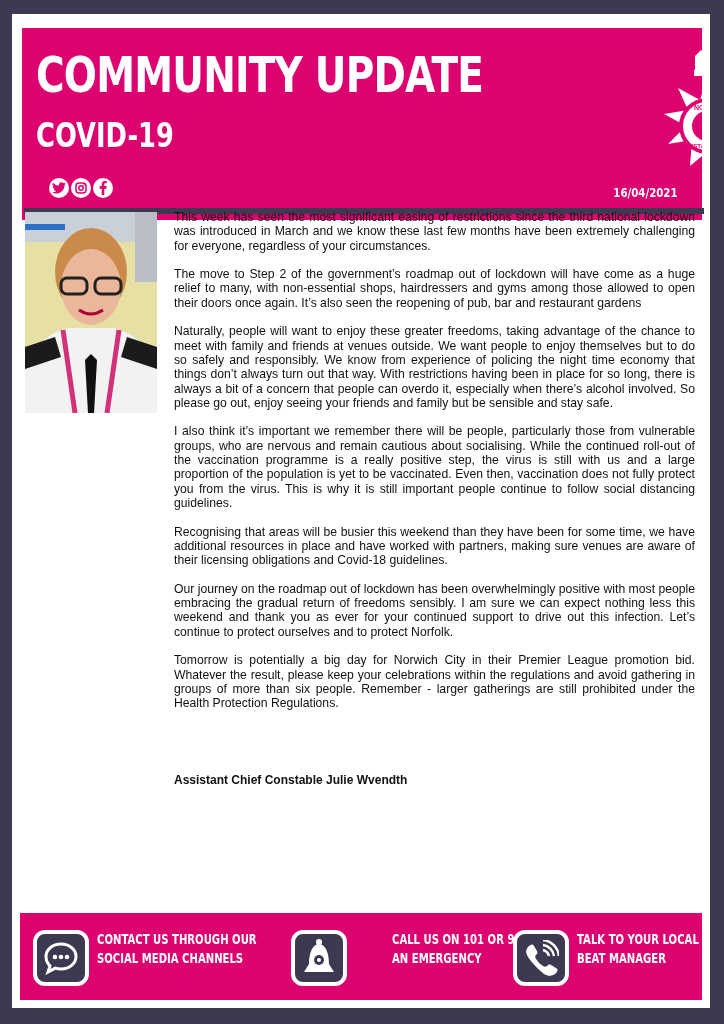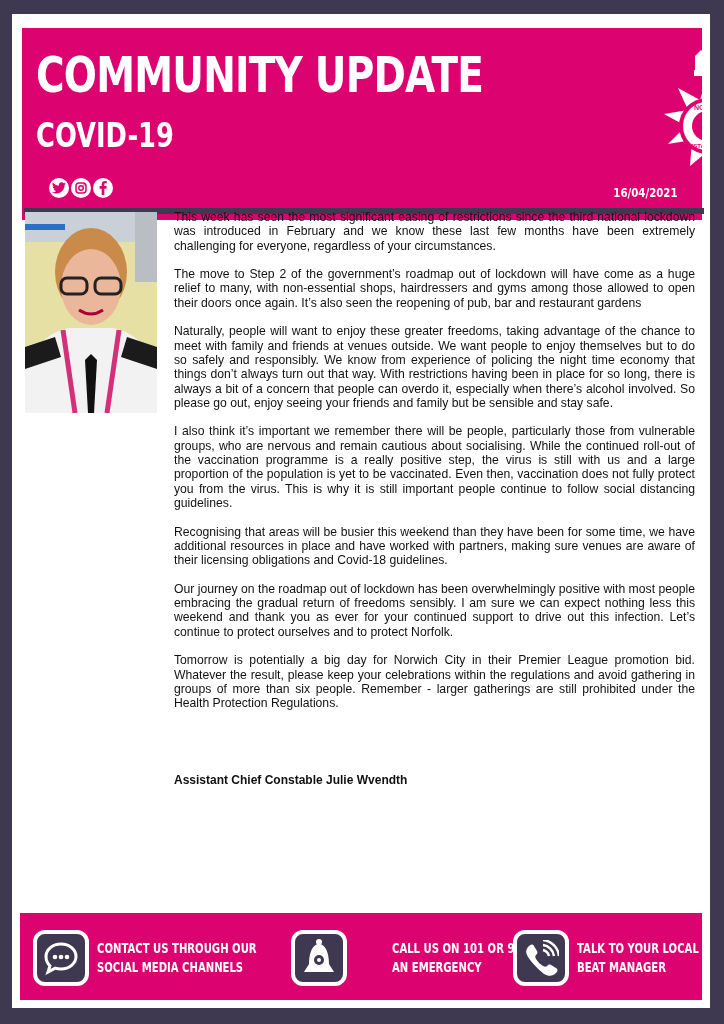--- a/index.html
+++ b/index.html
@@ -12,21 +12,21 @@
   .socials { position: absolute; left: 27px; top: 150px; display: flex; gap: 2px; }
   .soc { width: 20px; height: 20px; border-radius: 50%; background: #fff; display: flex; align-items: center; justify-content: center; color: #dc0270; font-weight: bold; font-size: 14px; }
   .date { position: absolute; right: 24px; top: 158px; color: #fff; font-family: "DejaVu Sans", sans-serif; font-weight: bold; font-size: 12px; transform: scaleX(0.85); transform-origin: right top; }
   .crest { position: absolute; left: 628px; top: 20px; width: 120px; height: 150px; }
   .rule { position: absolute; left: 12px; top: 194px; width: 680px; height: 6px; background: #3e3850; }
   .photo { position: absolute; left: 13px; top: 198px; width: 132px; height: 201px; overflow: hidden; background: #e8e2a8; }
   .body-text { position: absolute; left: 162px; top: 196px; width: 521px; font-size: 12.2px; line-height: 14.3px; color: #111; text-align: justify; }
   .body-text p { margin-bottom: 14.3px; }
   .signature { position: absolute; left: 162px; top: 759px; font-size: 12px; font-weight: bold; color: #111; }
   .footer { position: absolute; left: 8px; top: 899px; width: 682px; height: 87px; background: #dc0270; }
-  .fitem { position: absolute; top: 17px; display: flex; align-items: center; }
+  .fitem { position: absolute; top: 17px; display: flex; align-items: flex-start; }
   .ficon { width: 56px; height: 56px; border: 4px solid #fff; border-radius: 12px; background: #3e3850; display: flex; align-items: center; justify-content: center; }
   .flabel { margin-left: 8px; color: #fff; font-family: "DejaVu Sans", sans-serif; font-weight: bold; font-size: 14px; line-height: 19px; transform: scaleX(0.72); transform-origin: left center; white-space: nowrap; }
 </style>
 </head>
 <body>
 
 <div class="page">
 
   <div class="header">
     <div class="title">COMMUNITY UPDATE</div>
@@ -84,21 +84,21 @@
       <path d="M0 150 q20 -30 44 -34 h44 q24 4 44 34 v51 h-132z" fill="#f2f2f2"></path>
       <path d="M0 135 l30 -10 l6 20 l-36 12z" fill="#1b1b1b"></path>
       <path d="M132 135 l-30 -10 l-6 20 l36 12z" fill="#1b1b1b"></path>
       <path d="M60 148 l6 -6 l6 6 l-3 53 h-6z" fill="#111"></path>
       <path d="M38 118 l12 83" stroke="#d4307a" stroke-width="5"></path>
       <path d="M94 118 l-12 83" stroke="#d4307a" stroke-width="5"></path>
     </svg>
   </div>
 
   <div class="body-text">
-    <p>This week has seen the most significant easing of restrictions since the third national lockdown was introduced in February and we know these last few months have been extremely challenging for everyone, regardless of your circumstances.</p>
+    <p>This week has seen the most significant easing of restrictions since the third national lockdown was introduced in March and we know these last few months have been extremely challenging for everyone, regardless of your circumstances.</p>
     <p>The move to Step 2 of the government’s roadmap out of lockdown will have come as a huge relief to many, with non-essential shops, hairdressers and gyms among those allowed to open their doors once again. It’s also seen the reopening of pub, bar and restaurant gardens</p>
     <p>Naturally, people will want to enjoy these greater freedoms, taking advantage of the chance to meet with family and friends at venues outside. We want people to enjoy themselves but to do so safely and responsibly. We know from experience of policing the night time economy that things don’t always turn out that way. With restrictions having been in place for so long, there is always a bit of a concern that people can overdo it, especially when there’s alcohol involved. So please go out, enjoy seeing your friends and family but be sensible and stay safe.</p>
     <p>I also think it’s important we remember there will be people, particularly those from vulnerable groups, who are nervous and remain cautious about socialising. While the continued roll-out of the vaccination programme is a really positive step, the virus is still with us and a large proportion of the population is yet to be vaccinated. Even then, vaccination does not fully protect you from the virus. This is why it is still important people continue to follow social distancing guidelines.</p>
     <p>Recognising that areas will be busier this weekend than they have been for some time, we have additional resources in place and have worked with partners, making sure venues are aware of their licensing obligations and Covid-18 guidelines.</p>
     <p>Our journey on the roadmap out of lockdown has been overwhelmingly positive with most people embracing the gradual return of freedoms sensibly. I am sure we can expect nothing less this weekend and thank you as ever for your continued support to drive out this infection. Let’s continue to protect ourselves and to protect Norfolk.</p>
     <p>Tomorrow is potentially a big day for Norwich City in their Premier League promotion bid. Whatever the result, please keep your celebrations within the regulations and avoid gathering in groups of more than six people. Remember - larger gatherings are still prohibited under the Health Protection Regulations.</p>
   </div>
 
   <div class="signature">Assistant Chief Constable Julie Wvendth</div>
 

